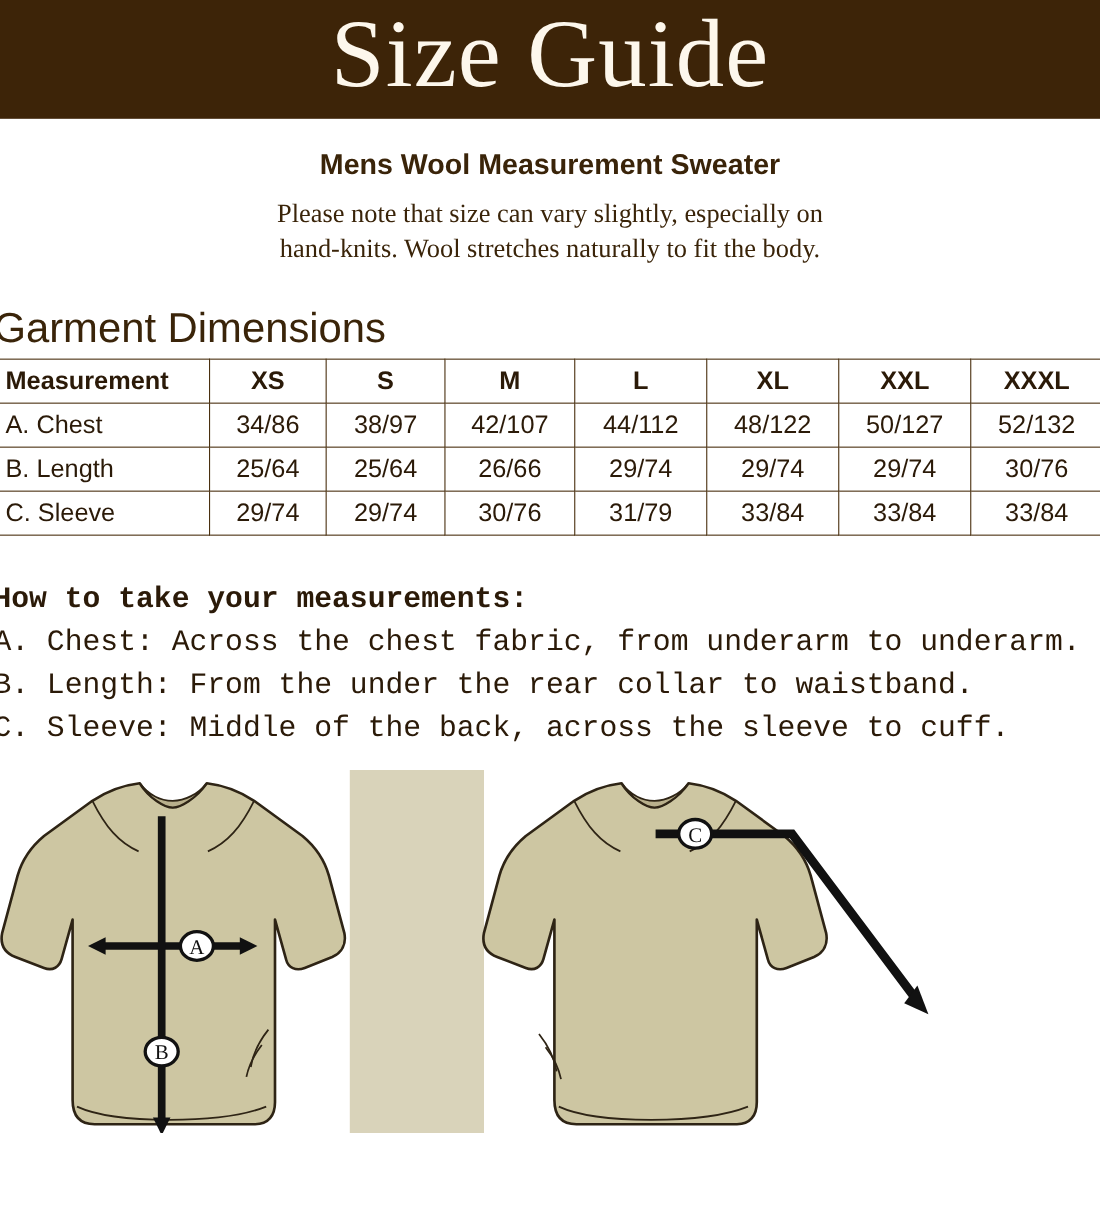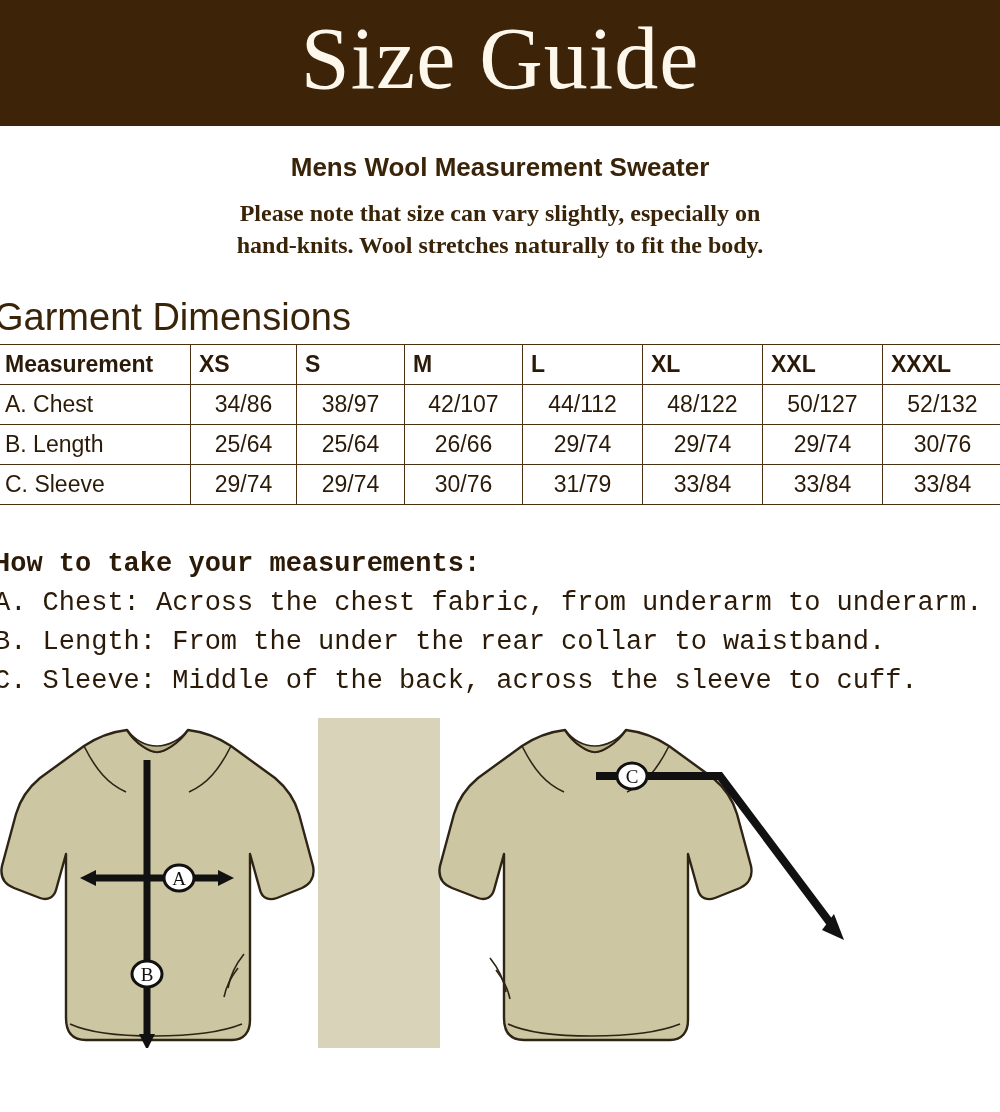--- a/index.html
+++ b/index.html
@@ -12,21 +12,21 @@
     height: 1112px;
     position: relative;
     overflow: hidden;
     font-family: "Liberation Sans", sans-serif;
     color: #2b1a08;
   }
 
   
   .banner {
     background: #3d2408;
-    height: 126px;
+    height: 108px;
     width: 100%;
     display: flex;
     align-items: center;
     justify-content: center;
     box-sizing: border-box;
   }
   .banner-title {
     font-family: "Liberation Serif", serif;
     color: #fdf7ec;
     font-size: 88px;
@@ -45,21 +45,20 @@
     color: #3a2409;
     margin-top: 26px;
   }
   .note {
     text-align: center;
     font-family: "Liberation Serif", serif;
     font-size: 24px;
     color: #3a2409;
     line-height: 1.35;
     margin-top: 14px;
-    font-weight: bold;
   }
   .note div { white-space: nowrap; }
 
   
   .section-row {
     position: relative;
     margin-top: 36px;
     height: 46px;
   }
   .section-title {
@@ -92,21 +91,21 @@
   table.dims th, table.dims td {
     border: 1px solid #4a3010;
     font-size: 23px;
     color: #2b1a08;
     height: 40px;
     padding: 0 8px;
     box-sizing: border-box;
   }
   table.dims thead th {
     font-weight: bold;
-    text-align: left;
+    text-align: center;
   }
   table.dims thead th.first {
     text-align: left;
   }
   table.dims tbody td {
     text-align: center;
   }
   table.dims tbody td.first {
     text-align: left;
   }

